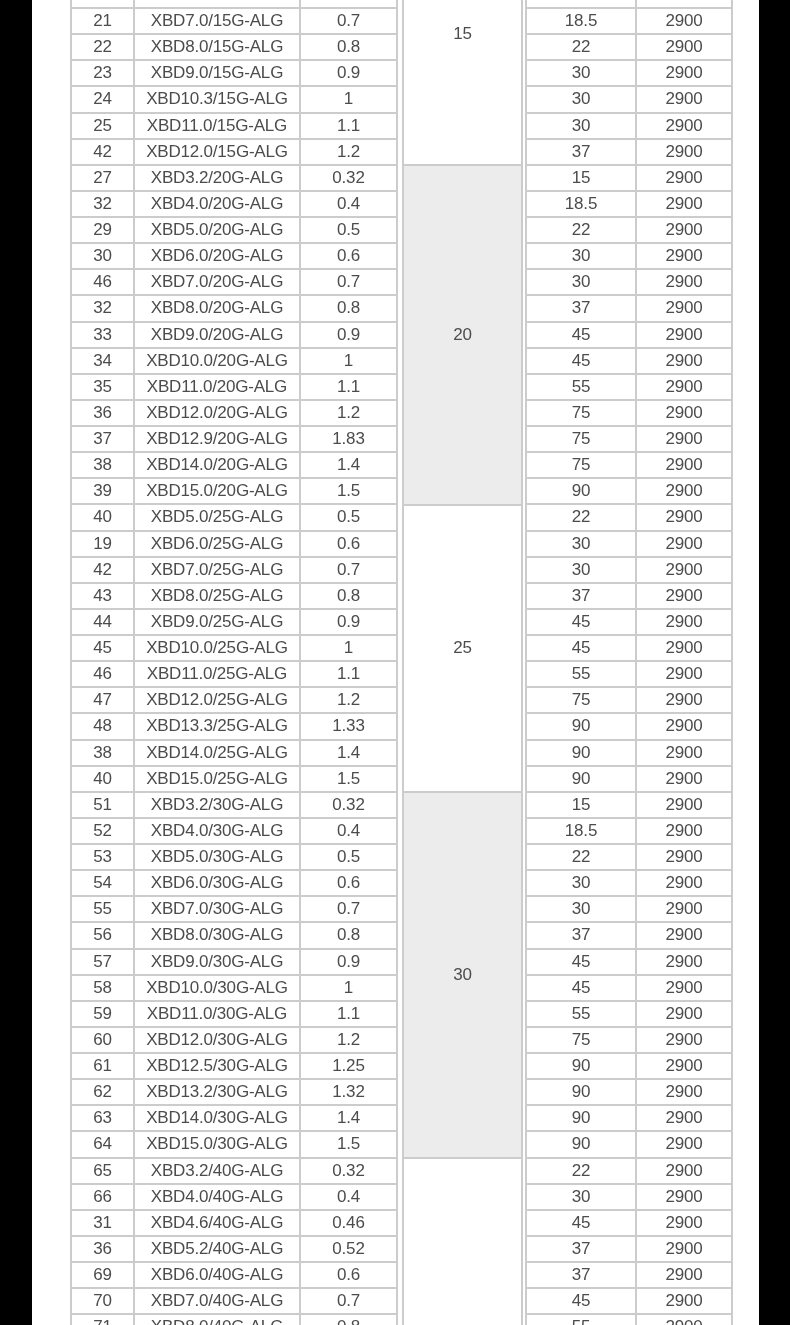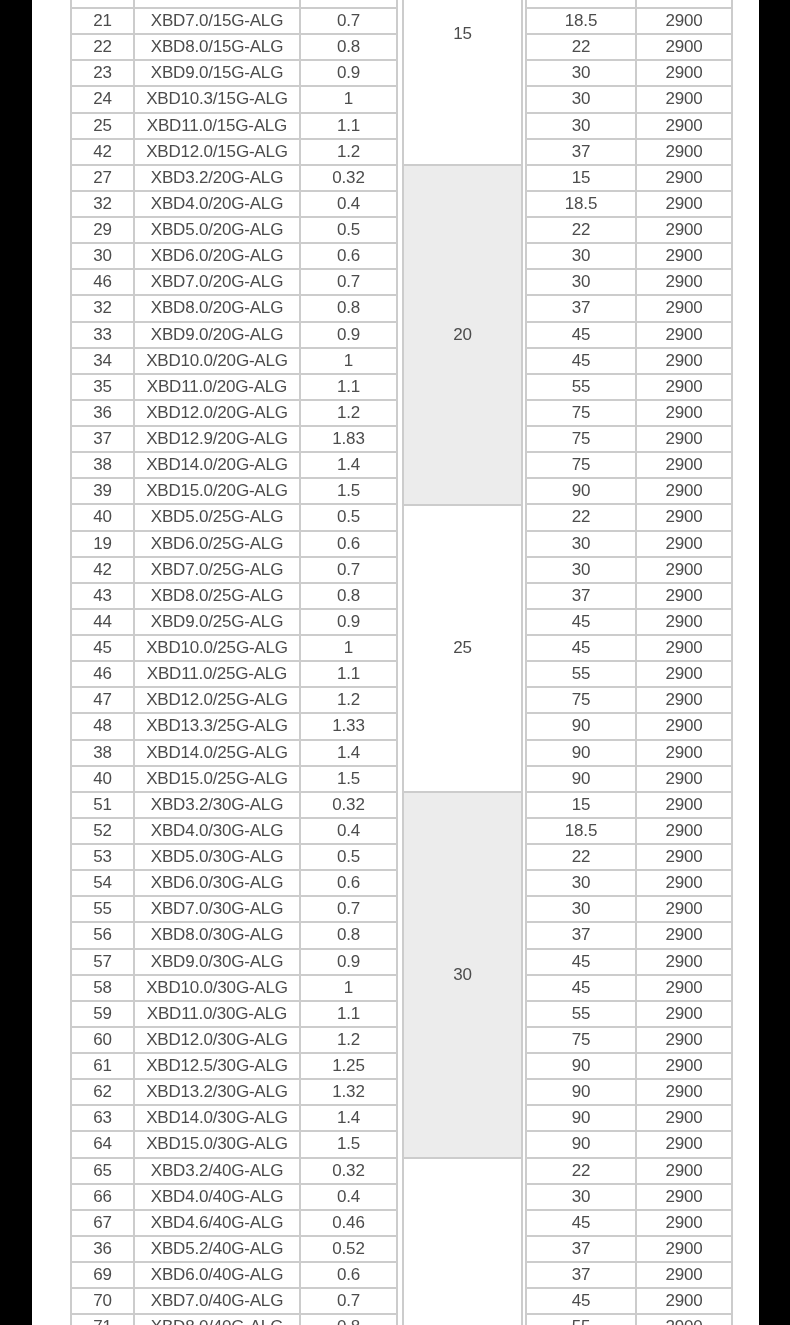--- a/index.html
+++ b/index.html
@@ -167,21 +167,21 @@
         <div class="cell">1.4</div>
         <div class="cell">64</div>
         <div class="cell">XBD15.0/30G-ALG</div>
         <div class="cell">1.5</div>
         <div class="cell">65</div>
         <div class="cell">XBD3.2/40G-ALG</div>
         <div class="cell">0.32</div>
         <div class="cell">66</div>
         <div class="cell">XBD4.0/40G-ALG</div>
         <div class="cell">0.4</div>
-        <div class="cell">67</div>
+        <div class="cell">31</div>
         <div class="cell">XBD4.6/40G-ALG</div>
         <div class="cell">0.46</div>
         <div class="cell">36</div>
         <div class="cell">XBD5.2/40G-ALG</div>
         <div class="cell">0.52</div>
         <div class="cell">69</div>
         <div class="cell">XBD6.0/40G-ALG</div>
         <div class="cell">0.6</div>
         <div class="cell">70</div>
         <div class="cell">XBD7.0/40G-ALG</div>

